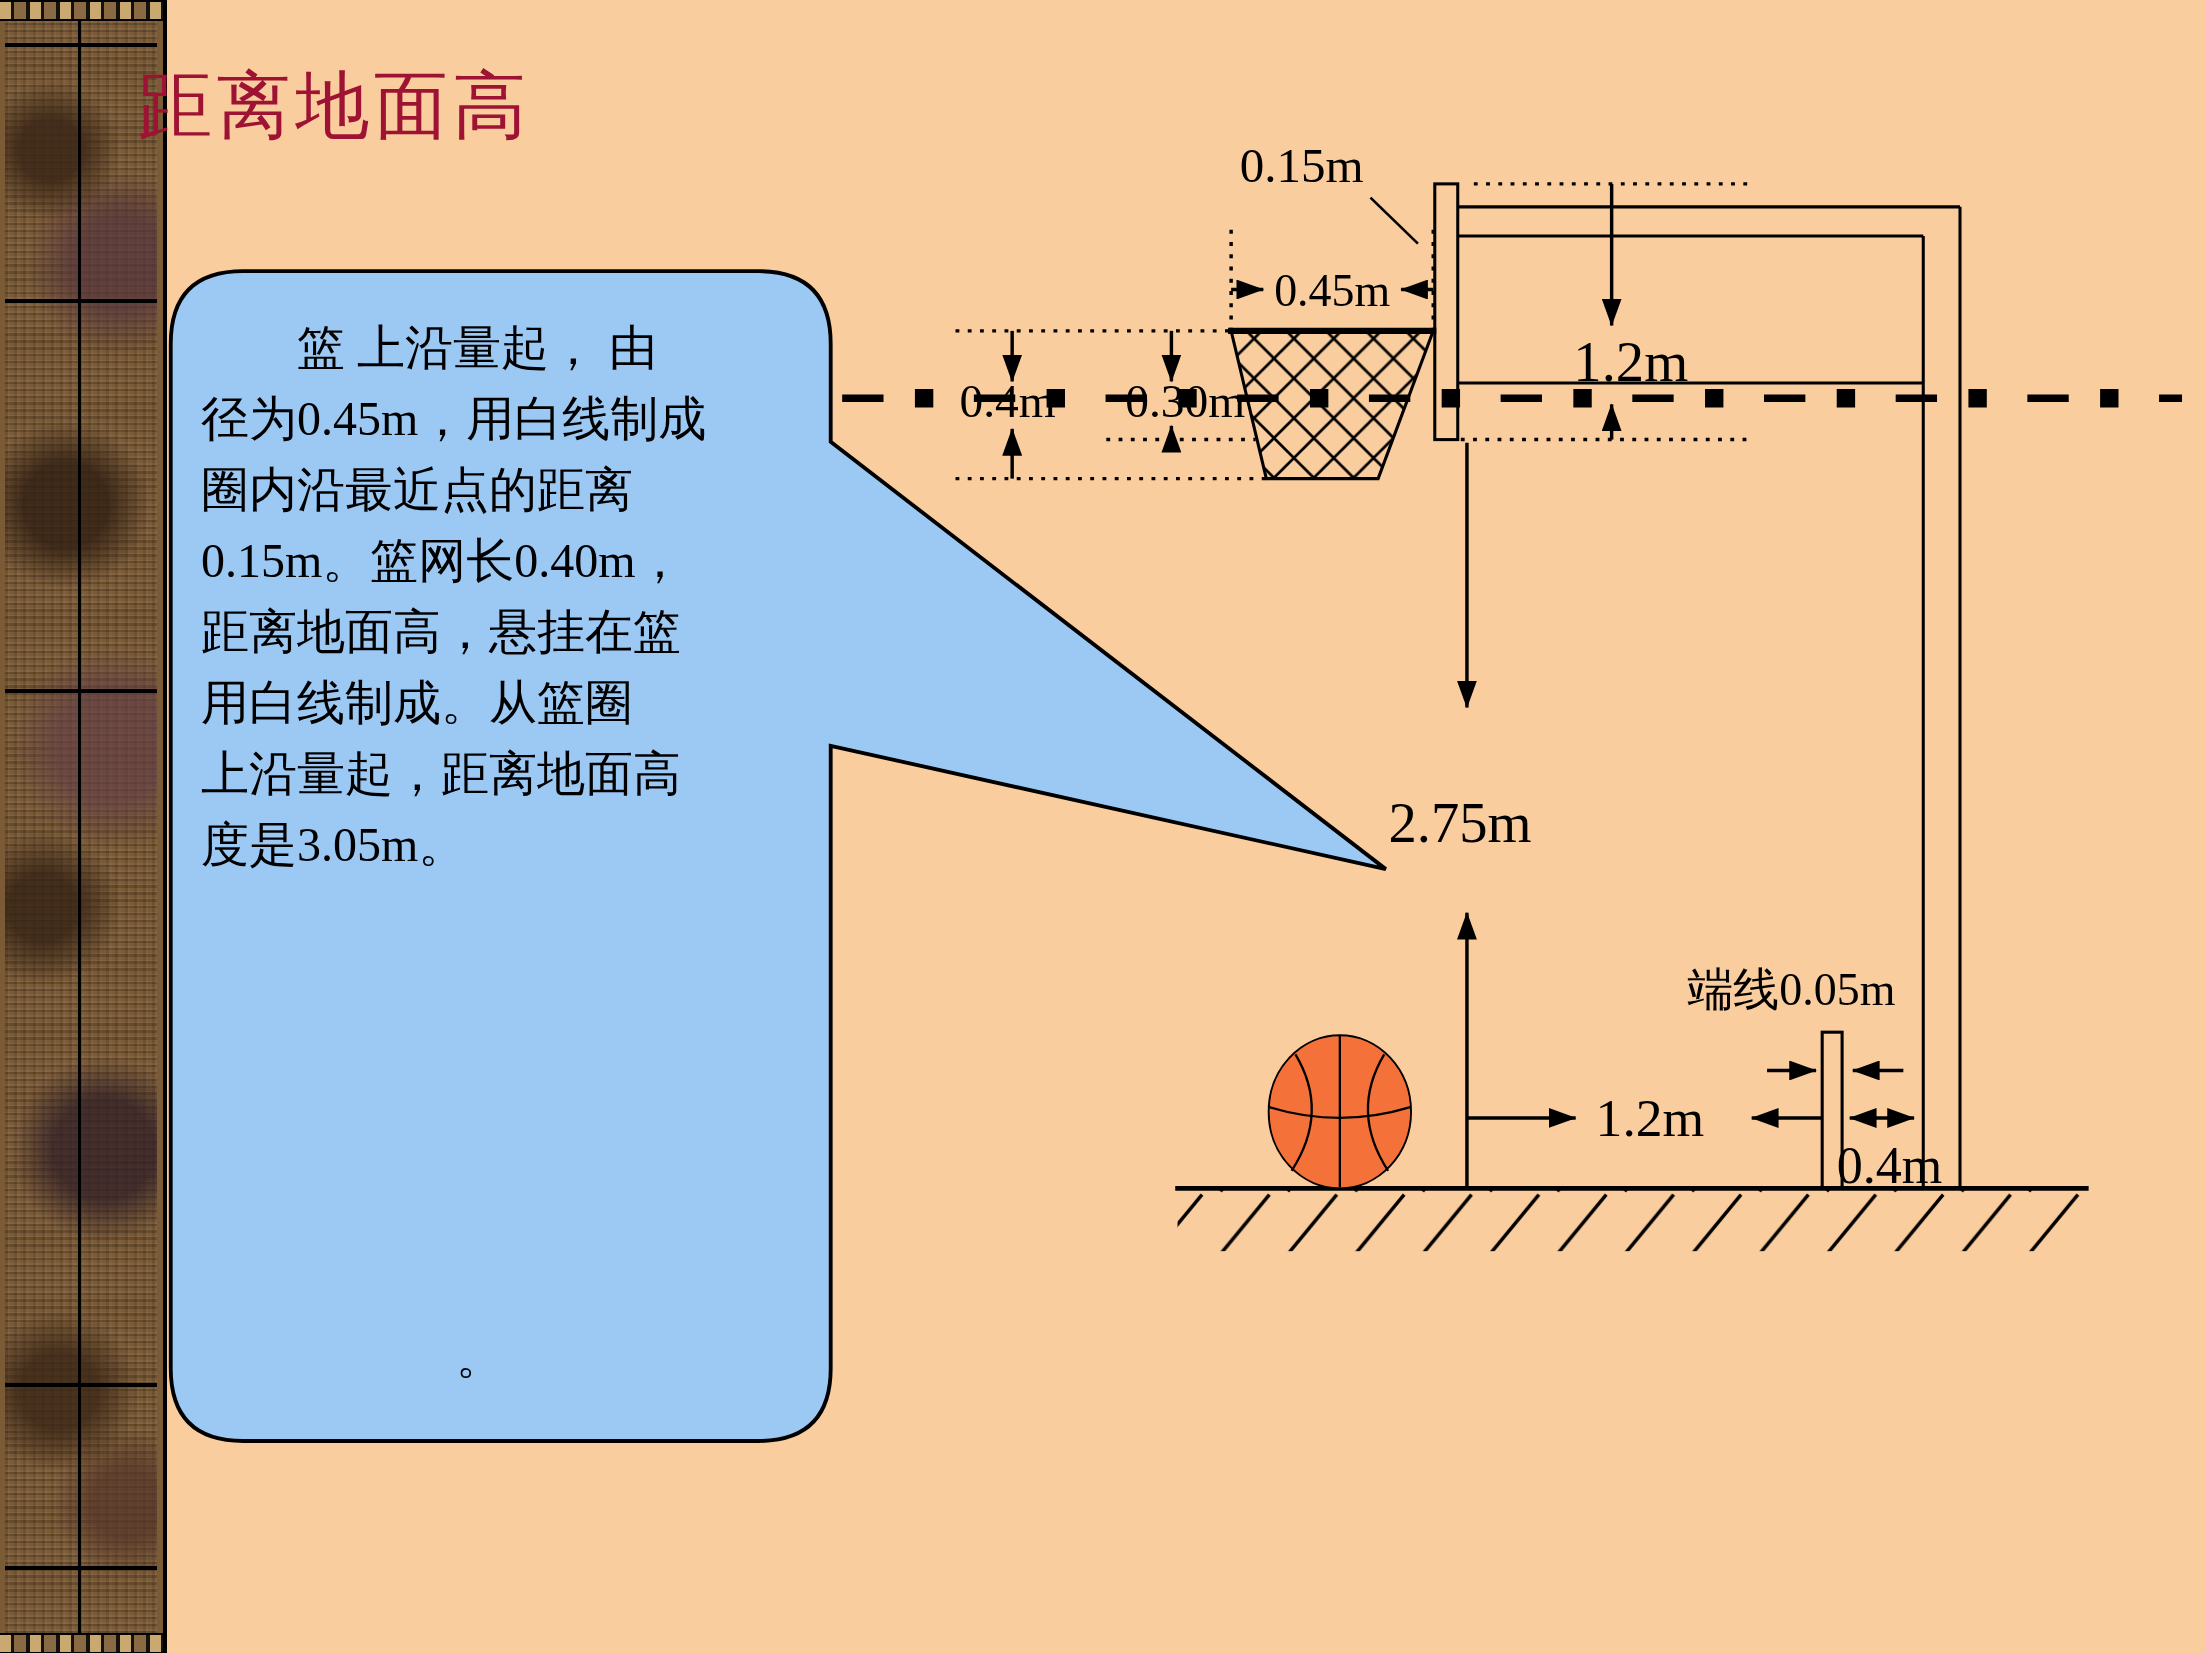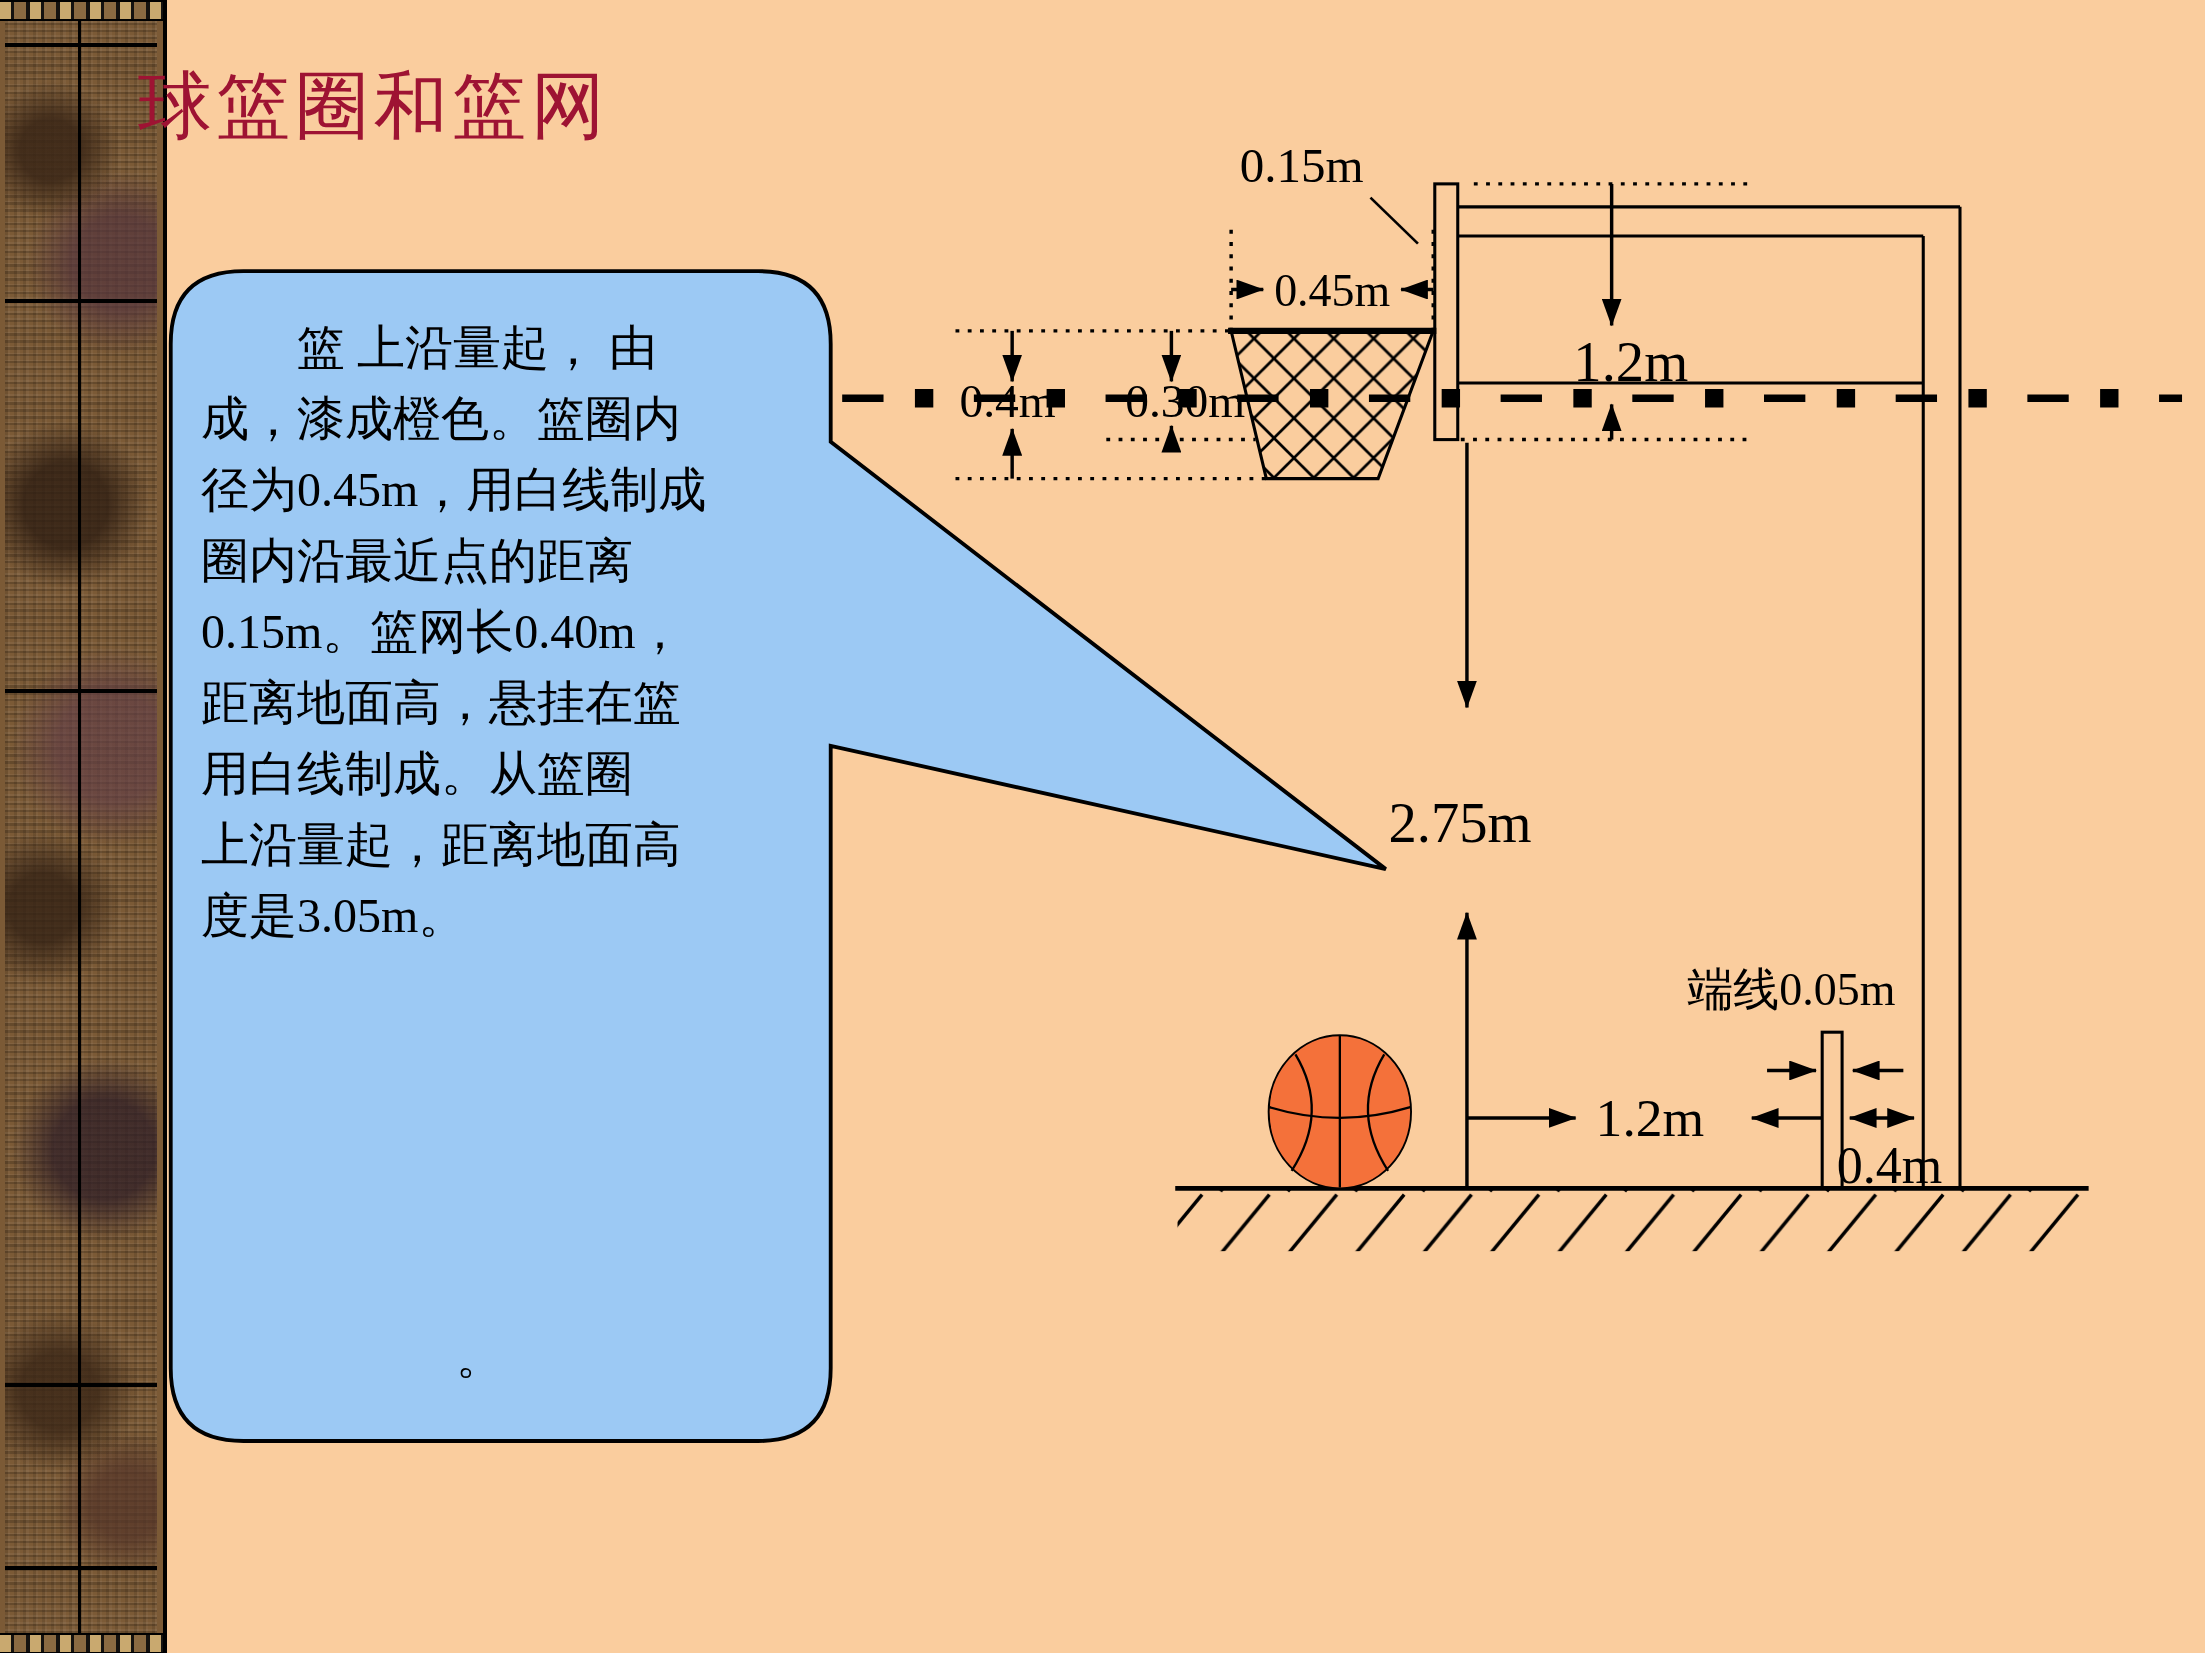--- a/index.html
+++ b/index.html
@@ -70,21 +70,21 @@
     <div class="strip-tiles top"></div>
     <div class="strip-tiles bottom"></div>
     <div class="strip-vline"></div>
     <div class="strip-hline" style="top:43px"></div>
     <div class="strip-hline" style="top:299px"></div>
     <div class="strip-hline" style="top:689px"></div>
     <div class="strip-hline" style="top:1383px"></div>
     <div class="strip-hline" style="top:1566px"></div>
   </div>
 
-  <div class="title">球篮圈和篮网</div>
+  <div class="title">距离地面高</div>
 
   <svg class="diagram" width="2205" height="1654" viewBox="0 0 2880 2160">
     <defs>
       <marker id="arr" markerUnits="userSpaceOnUse" markerWidth="38" markerHeight="26" refX="35" refY="13" orient="auto-start-reverse">
         <path d="M0,0 L36,13 L0,26 Z" fill="#000"></path>
       </marker>
       <pattern id="netx" patternUnits="userSpaceOnUse" width="52" height="52">
         <line x1="0" y1="0" x2="52" y2="52" stroke="#000" stroke-width="3.5"></line>
         <line x1="52" y1="0" x2="0" y2="52" stroke="#000" stroke-width="3.5"></line>
       </pattern>
@@ -161,21 +161,20 @@
     <text x="2204" y="1312" font-size="60">端线0.05m</text>
     <text x="2155" y="1484" font-size="70" text-anchor="middle">1.2m</text>
     <text x="2468" y="1545" font-size="68" text-anchor="middle">0.4m</text>
 
     <path d="M 318 354 H 990 Q 1085 354 1085 449 V 577 L 1810 1135 L 1085 974 V 1787
              Q 1085 1882 990 1882 H 318 Q 223 1882 223 1787 V 449 Q 223 354 318 354 Z" fill="#9CC9F4" stroke="#000" stroke-width="5"></path>
   </svg>
 
   <div class="bubble-text">
     <div class="ln">　　篮 上沿量起， 由</div>
-    <div class="ln">成，漆成橙色。篮圈内</div>
     <div class="ln">径为0.45m，用白线制成</div>
     <div class="ln">圈内沿最近点的距离</div>
     <div class="ln">0.15m。篮网长0.40m，</div>
     <div class="ln">距离地面高，悬挂在篮</div>
     <div class="ln">用白线制成。从篮圈</div>
     <div class="ln">上沿量起，距离地面高</div>
     <div class="ln">度是3.05m。</div>
   </div>
   <div class="bubble-footnote">。</div>
 

